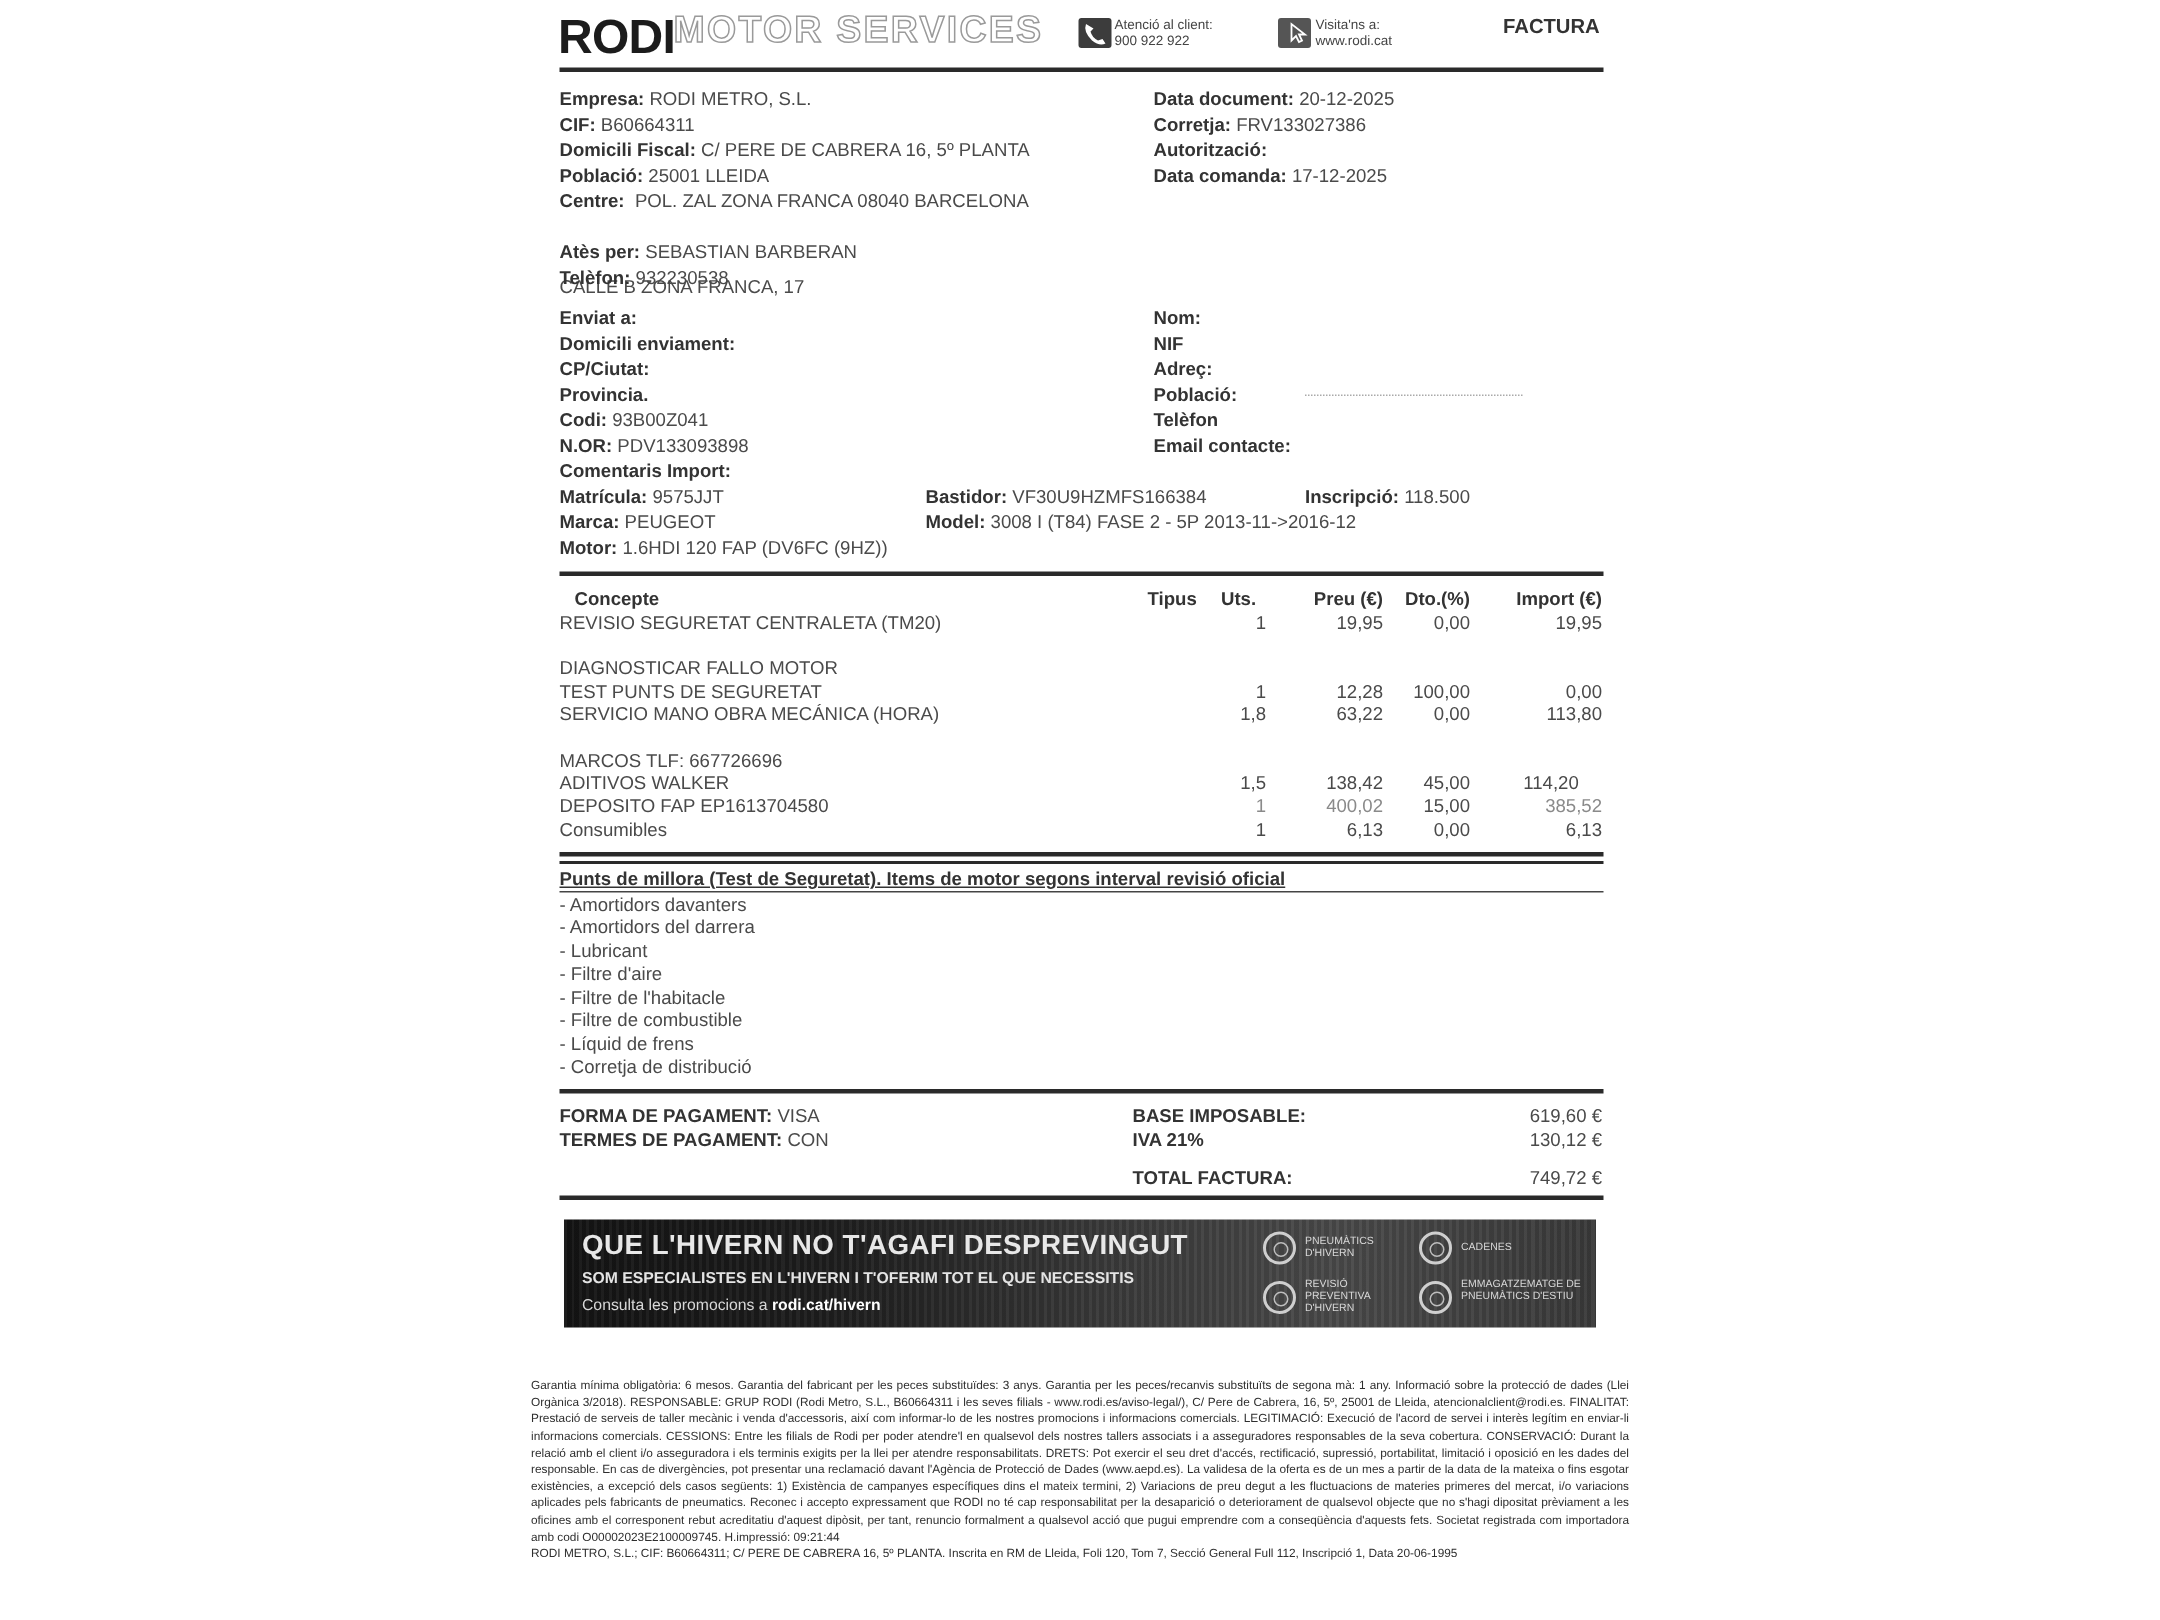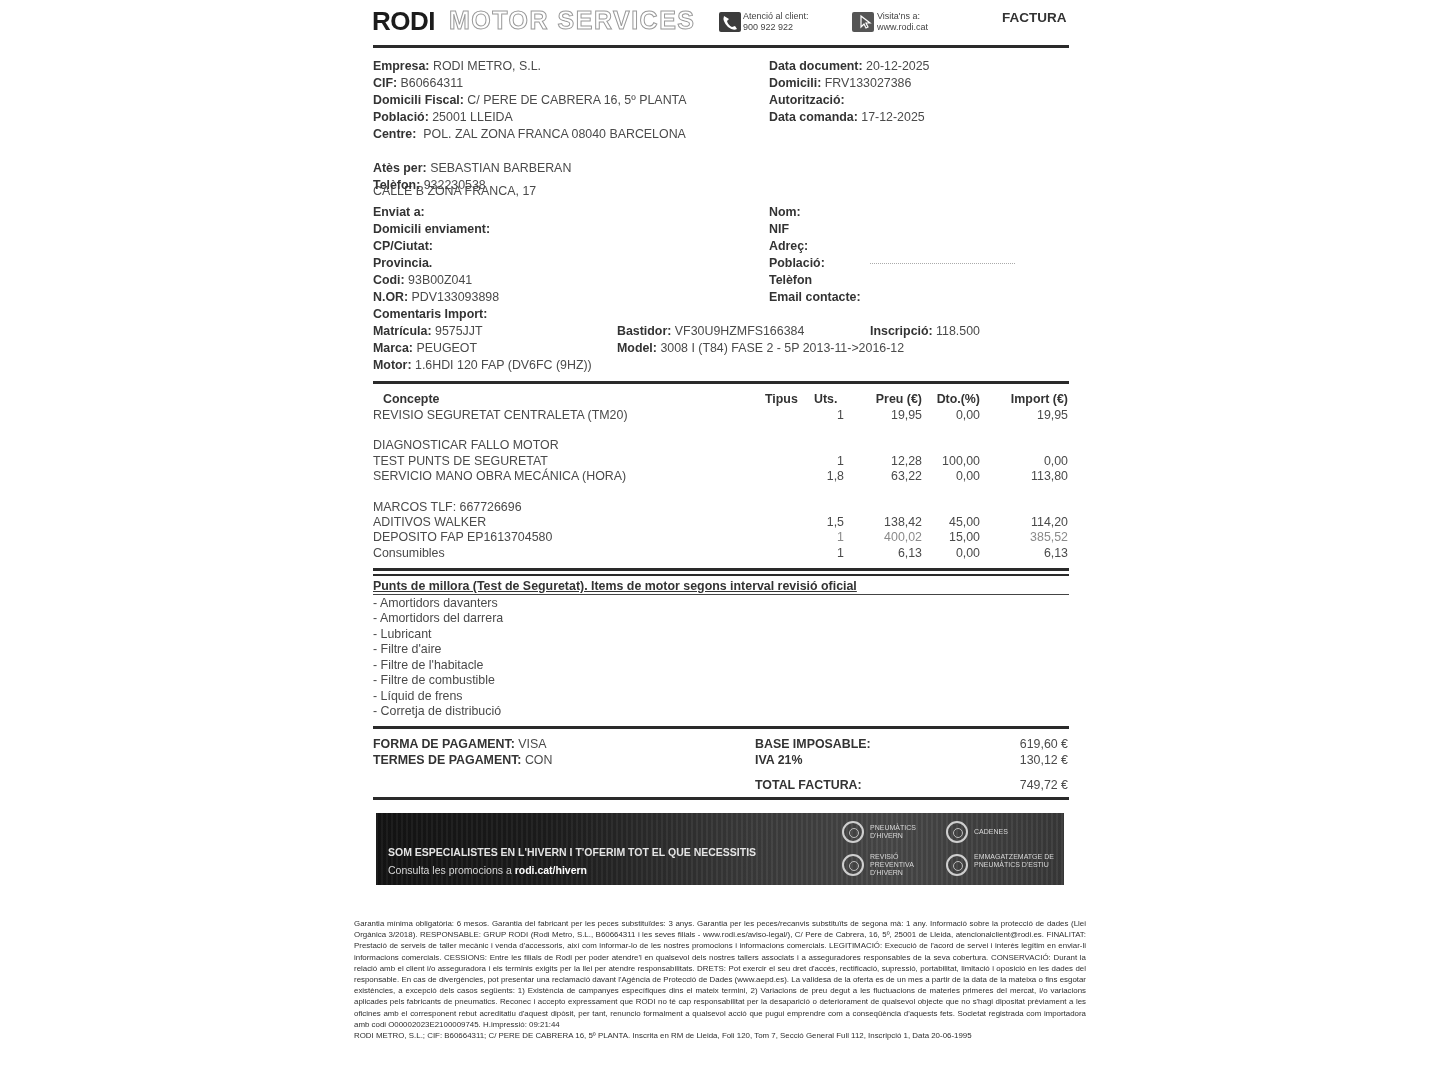--- a/index.html
+++ b/index.html
@@ -9,21 +9,21 @@
     position: relative;
   }
   .page { position: absolute; left: 0; top: 0; width: 1440px; height: 1080px; }
   .abs { position: absolute; white-space: nowrap; }
   .t { font-size: 12.4px; line-height: 17px; color: #4a4a4a; }
   .b { font-weight: bold; color: #333; }
   .hr-thick { position: absolute; left: 373px; width: 696px; height: 3px; background: #2a2a2a; }
   .hr-thin  { position: absolute; left: 373px; width: 696px; height: 1px; background: #444; }
 
   
-  .logo-rodi { left: 372px; top: 6px; font-size: 26px; font-weight: bold; color: #1c1c1c; letter-spacing: -0.5px; text-align: center; }
+  .logo-rodi { left: 372px; top: 6px; font-size: 32px; font-weight: bold; color: #1c1c1c; letter-spacing: -0.5px; text-align: center; }
   .logo-ms { left: 449px; top: 6px; font-size: 25px; font-weight: bold; color: transparent;
              -webkit-text-stroke: 1px #9a9a9a; letter-spacing: 1.5px; }
   .hdr-icon { position: absolute; width: 22px; height: 20px; background: #3c3c3c; border-radius: 2px; }
   .hdr-icon svg { display:block; }
   .hdr-small { font-size: 9px; line-height: 11px; color: #444; }
   .factura-title { left: 1002px; top: 10px; font-size: 13.5px; font-weight: bold; color: #333; }
 
   
   .num { text-align: right; }
   .col-uts   { left: 800px; width: 44px; }
@@ -85,21 +85,21 @@
     <div class="abs t" style="left:373px; top:92px;"><span class="b">Domicili Fiscal:</span> <span>C/ PERE DE CABRERA 16, 5º PLANTA</span></div>
     <div class="abs t" style="left:373px; top:109px;"><span class="b">Població:</span> <span>25001 LLEIDA</span></div>
     <div class="abs t" style="left:373px; top:126px;"><span class="b">Centre:</span>&nbsp; <span>POL. ZAL ZONA FRANCA 08040 BARCELONA</span></div>
     <div class="abs t" style="left:373px; top:143px;margin-top:40px;">CALLE B ZONA FRANCA, 17</div>
     <div class="abs t" style="left:373px; top:160px;"><span class="b">Atès per:</span> <span>SEBASTIAN BARBERAN</span></div>
     <div class="abs t" style="left:373px; top:177px;"><span class="b">Telèfon:</span> <span>932230538</span></div>
   </div>
 
   <div>
     <div class="abs t" style="left:769px; top:58px;"><span class="b">Data document:</span> <span>20-12-2025</span></div>
-    <div class="abs t" style="left:769px; top:75px;"><span class="b">Domicili:</span> <span>FRV133027386</span></div>
+    <div class="abs t" style="left:769px; top:75px;"><span class="b">Corretja:</span> <span>FRV133027386</span></div>
     <div class="abs t" style="left:769px; top:92px;"><span class="b">Autorització:</span> <span></span></div>
     <div class="abs t" style="left:769px; top:109px;"><span class="b">Data comanda:</span> <span>17-12-2025</span></div>
   </div>
 
   <div>
     <div class="abs t b" style="left:373px; top:204px;">Enviat a:</div>
     <div class="abs t b" style="left:373px; top:221px;">Domicili enviament:</div>
     <div class="abs t b" style="left:373px; top:238px;">CP/Ciutat:</div>
     <div class="abs t b" style="left:373px; top:255px;">Provincia.</div>
     <div class="abs t" style="left:373px; top:272px;"><span class="b">Codi:</span> <span>93B00Z041</span></div>
@@ -166,21 +166,21 @@
 
     <div>
       <div class="abs t" style="left:373px; top:499px;">MARCOS TLF: 667726696</div>
     </div>
 
     <div>
       <div class="abs t" style="left:373px; top:514px;">ADITIVOS WALKER</div>
       <div class="abs t num col-uts" style="top:514px;">1,5</div>
       <div class="abs t num col-preu" style="top:514px;">138,42</div>
       <div class="abs t num col-dto" style="top:514px;">45,00</div>
-      <div class="abs t num col-imp" style="top:514px;">114,20</div>
+      <div class="abs t num col-imp" style="top:514px;text-align:center;">114,20</div>
     </div>
 
     <div>
       <div class="abs t" style="left:373px; top:529px;">DEPOSITO FAP EP1613704580</div>
       <div class="abs t num col-uts faded" style="top:529px;">1</div>
       <div class="abs t num col-preu faded" style="top:529px;">400,02</div>
       <div class="abs t num col-dto" style="top:529px;">15,00</div>
       <div class="abs t num col-imp faded" style="top:529px;">385,52</div>
     </div>
 
@@ -220,20 +220,21 @@
     <div class="abs t num" style="left:960px; width:108px; top:736px;">619,60 €</div>
     <div class="abs t b" style="left:755px; top:752px;">IVA 21%</div>
     <div class="abs t num" style="left:960px; width:108px; top:752px;">130,12 €</div>
     <div class="abs t b" style="left:755px; top:777px;">TOTAL FACTURA:</div>
     <div class="abs t num" style="left:960px; width:108px; top:777px;">749,72 €</div>
   </div>
 
   <div class="hr-thick" style="top:797px;"></div>
 
   <div class="banner">
+    <div class="abs ban-title" style="z-index:2;">QUE L'HIVERN NO T'AGAFI DESPREVINGUT</div>
     <div class="abs ban-sub" style="z-index:2;">SOM ESPECIALISTES EN L'HIVERN I T'OFERIM TOT EL QUE NECESSITIS</div>
     <div class="abs ban-link" style="z-index:2;">
       <span>Consulta les promocions a</span>
       <b>rodi.cat/hivern</b>
     </div>
 
     <div class="ban-badge" style="left:466px; top:8px;"></div>
     <div class="abs ban-lbl" style="left:494px; top:11px;">PNEUMÀTICS D'HIVERN</div>
     <div class="ban-badge" style="left:570px; top:8px;"></div>
     <div class="abs ban-lbl" style="left:598px; top:15px;">CADENES</div>

